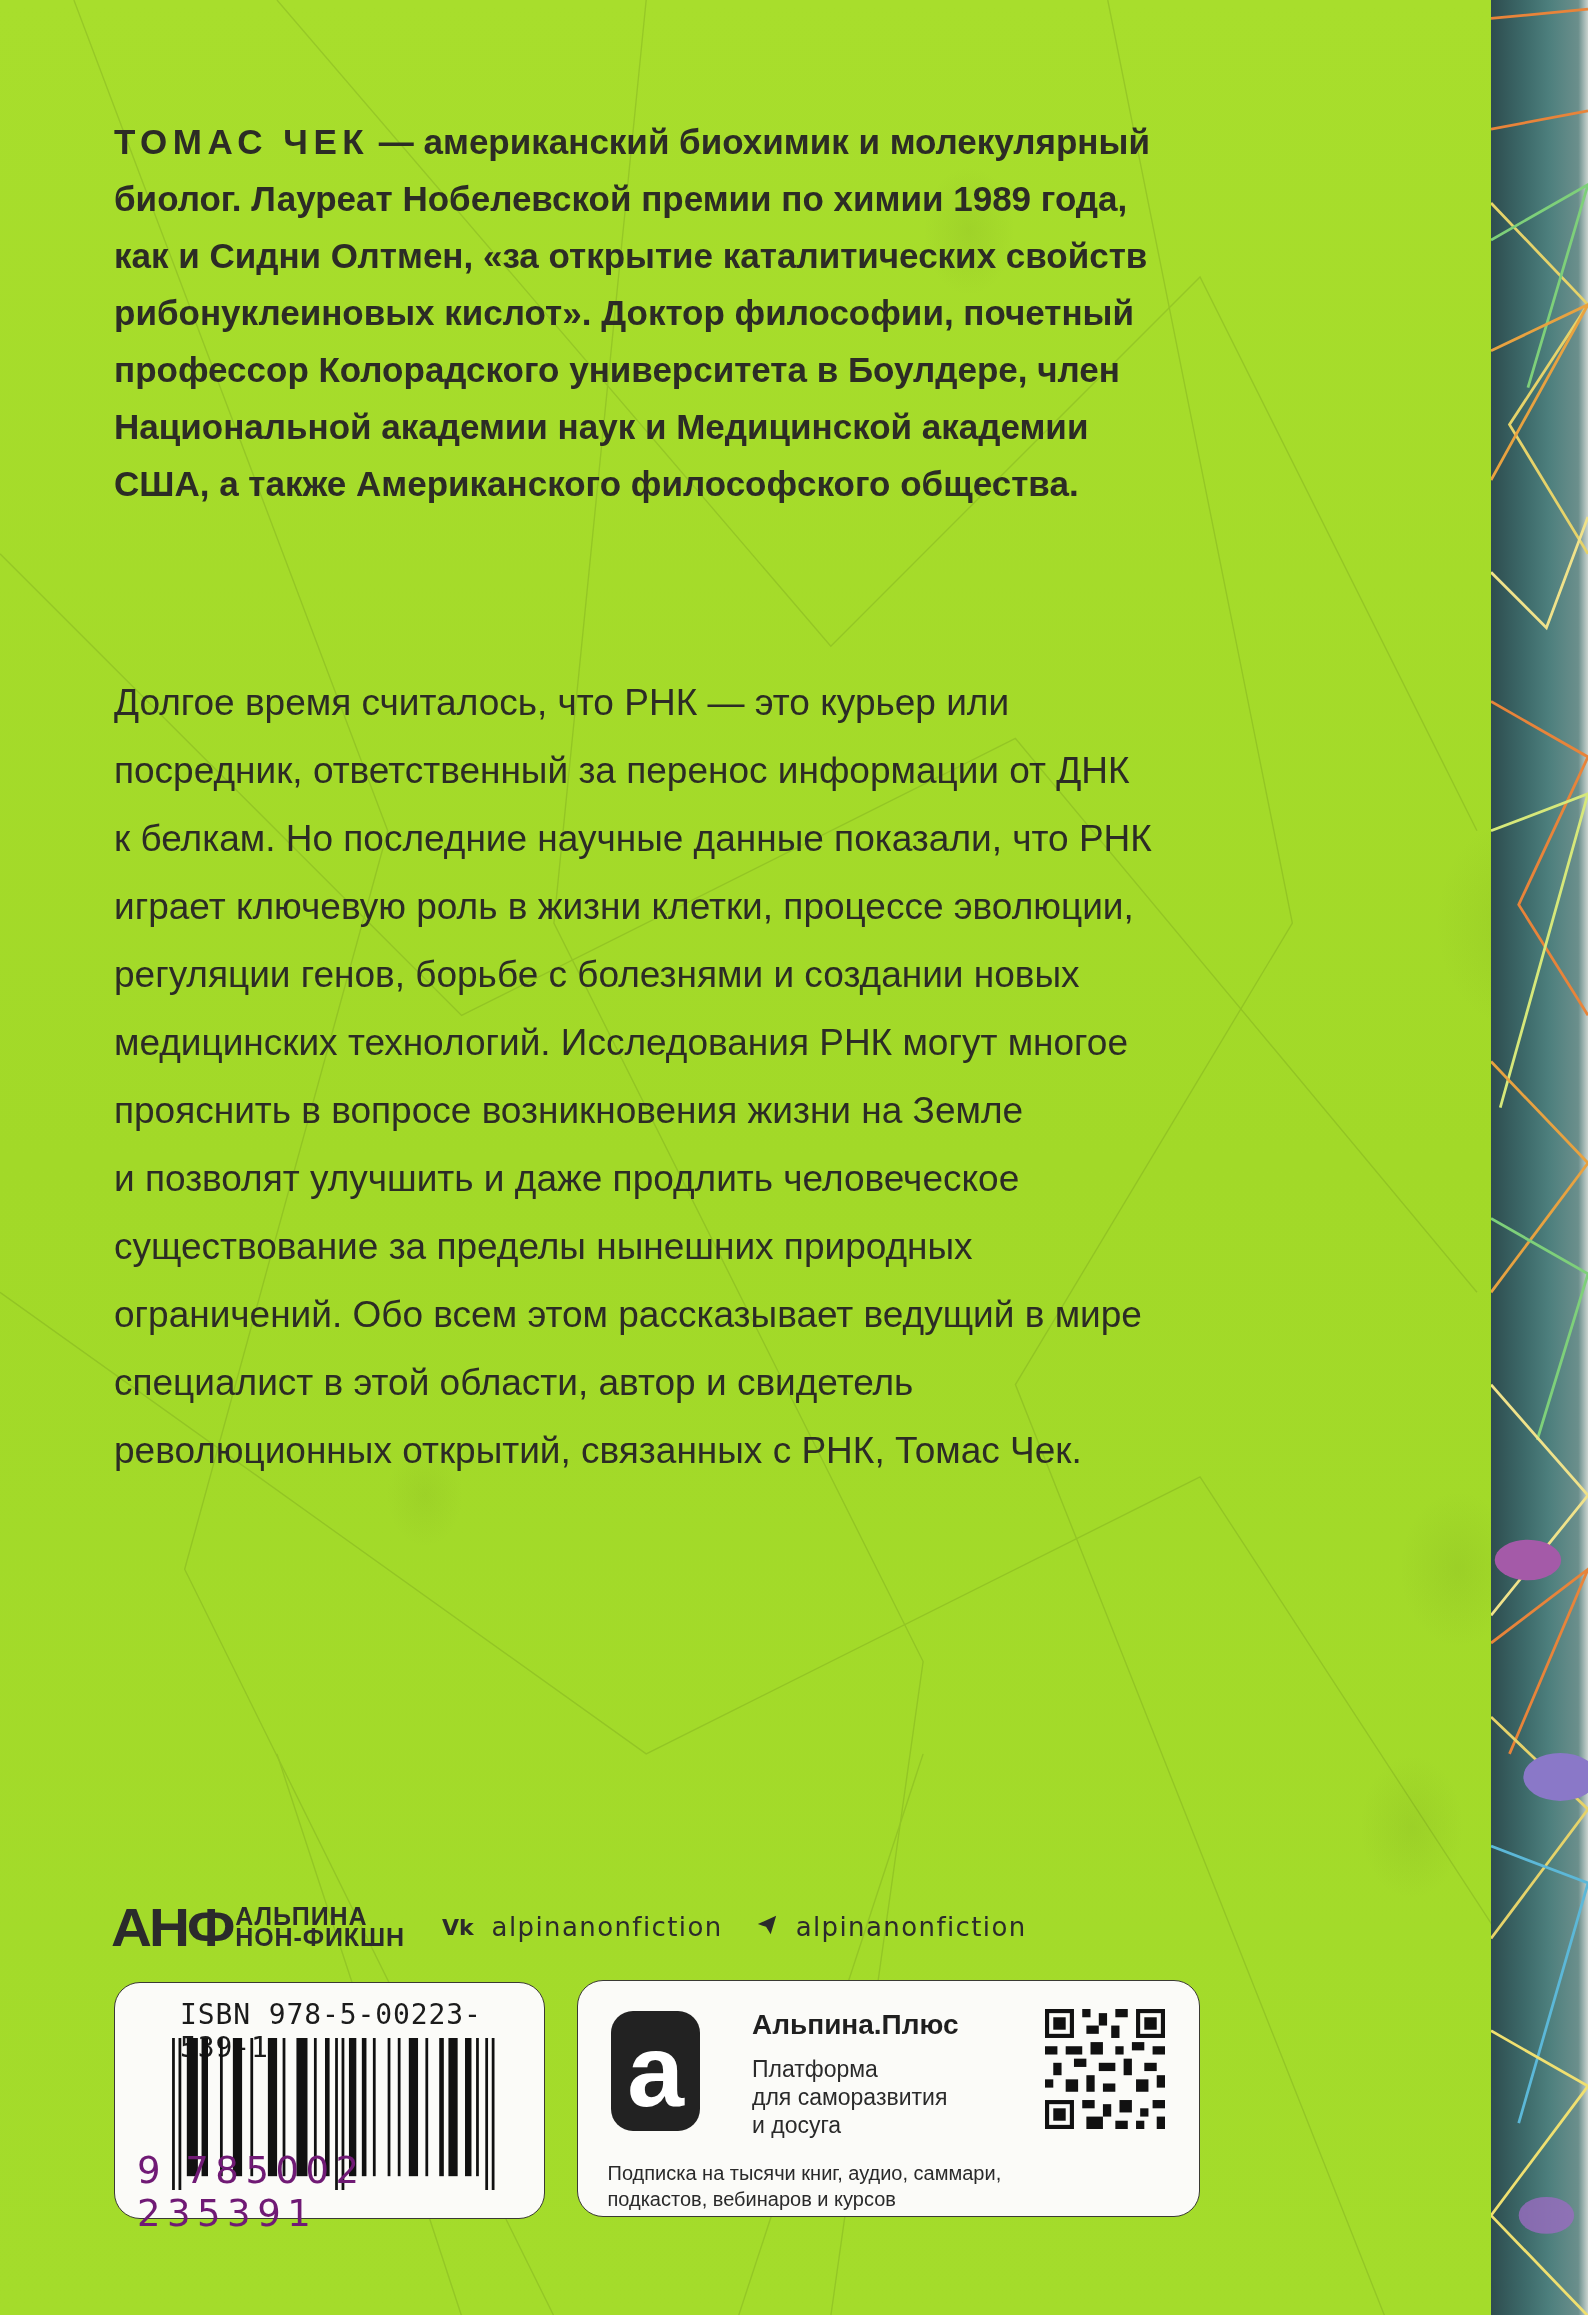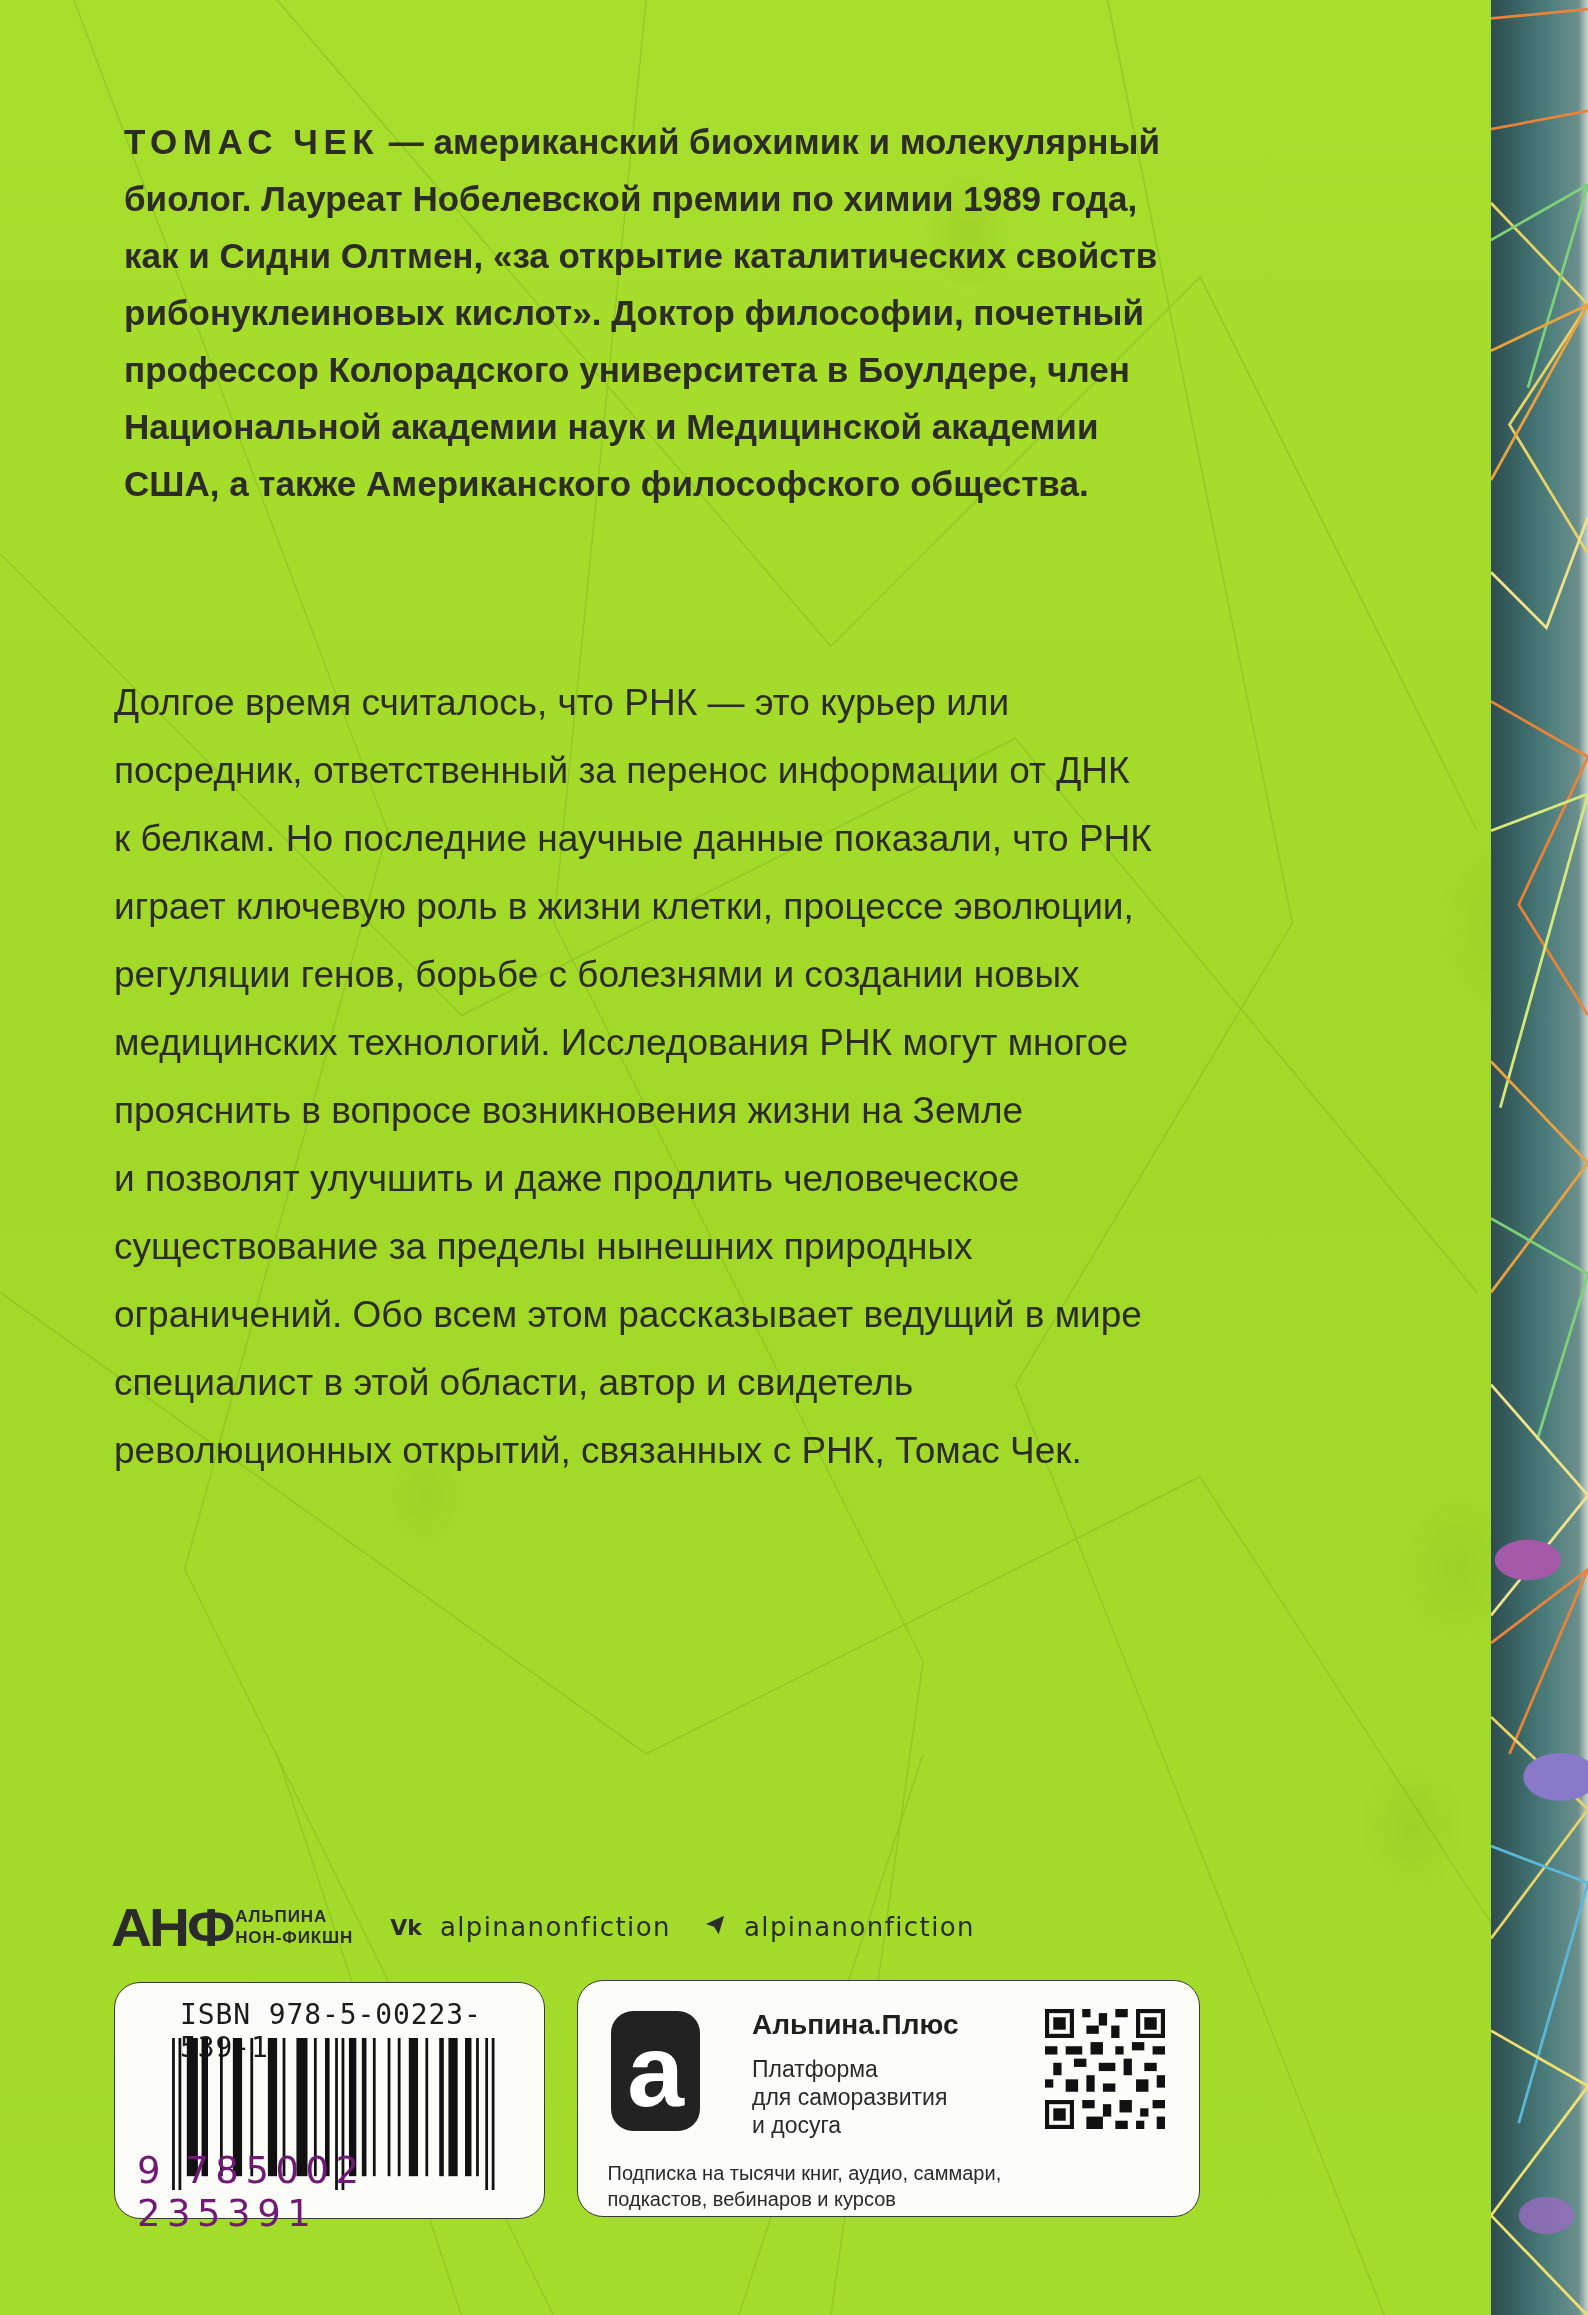--- a/index.html
+++ b/index.html
@@ -20,21 +20,21 @@
         linear-gradient(180deg, #a8de2c 0%, #a2d928 50%, #a4dc2b 100%);
     }
     .lines { position: absolute; left: 0; top: 0; width: 1501px; height: 2316px; opacity: 0.18; }
     .spine {
       position: absolute; left: 1491px; top: 0; width: 97px; height: 2316px;
       background: linear-gradient(90deg, #2e4d4f 0%, #3d6a6a 35%, #4d7f7d 60%, #6b8f8c 90%, #c9d3cf 100%);
       overflow: hidden;
     }
     .spine svg { position: absolute; left: 0; top: 0; }
     .bio {
-      position: absolute; left: 124px; top: 113px; width: 1255px;
+      position: absolute; left: 114px; top: 113px; width: 1255px;
       font-family: "Liberation Sans", sans-serif; font-weight: bold;
       font-size: 35px; line-height: 57px; color: #2c2c25;
     }
     .bio .name { letter-spacing: 5.5px; }
     .desc {
       position: absolute; left: 114px; top: 669px; width: 1292px;
       font-family: "Liberation Sans", sans-serif;
       font-size: 37px; line-height: 68px; color: #2c2c25;
     }
     .line { display: block; white-space: nowrap; }
@@ -42,21 +42,21 @@
       position: absolute; left: 114px; top: 1901px; height: 52px;
       display: flex; align-items: center;
     }
     .logo-ano {
       font-family: "Liberation Sans", sans-serif; font-weight: bold;
       font-size: 54px; color: #2b2b2b; letter-spacing: -2.8px; line-height: 1;
       transform: scaleX(1.05); margin-right: 5.5px;
     }
     .logo-text {
       font-family: "Liberation Sans", sans-serif; font-weight: bold;
-      font-size: 17px; line-height: 21px; color: #2b2b2b; letter-spacing: 0.9px;
+      font-size: 25px; line-height: 21px; color: #2b2b2b; letter-spacing: 0.9px;
       margin-right: 37px;
     }
     .social { display: flex; align-items: center; margin-right: 33px; }
     .social .ico { font-family: "DejaVu Sans", sans-serif; font-weight: bold; font-size: 22px; color: #2b2b2b; margin-right: 18px; }
     .social .handle { font-family: "DejaVu Sans", sans-serif; font-size: 26px; color: #2b2b2b; letter-spacing: 1.4px; }
     .isbn-box {
       position: absolute; left: 114px; top: 1982px; width: 429px; height: 235px;
       background: #fbfbf8; border: 1.8px solid #3a3a33; border-radius: 26px;
     }
     .isbn-text {

